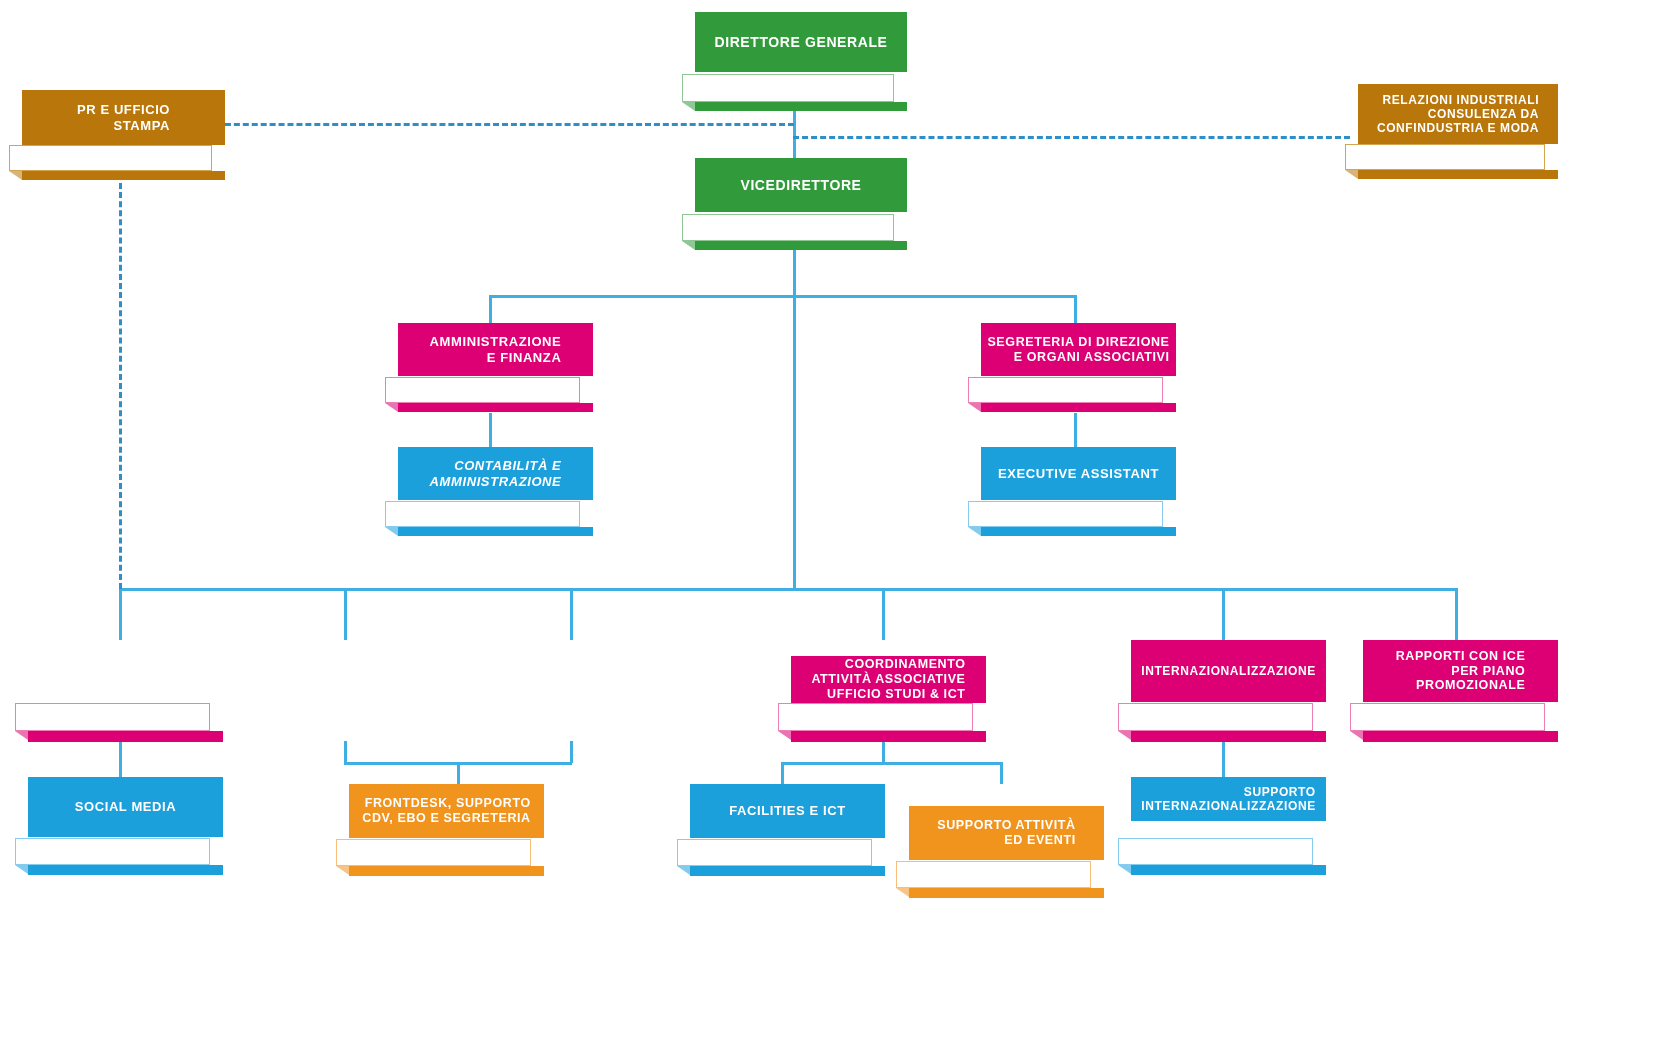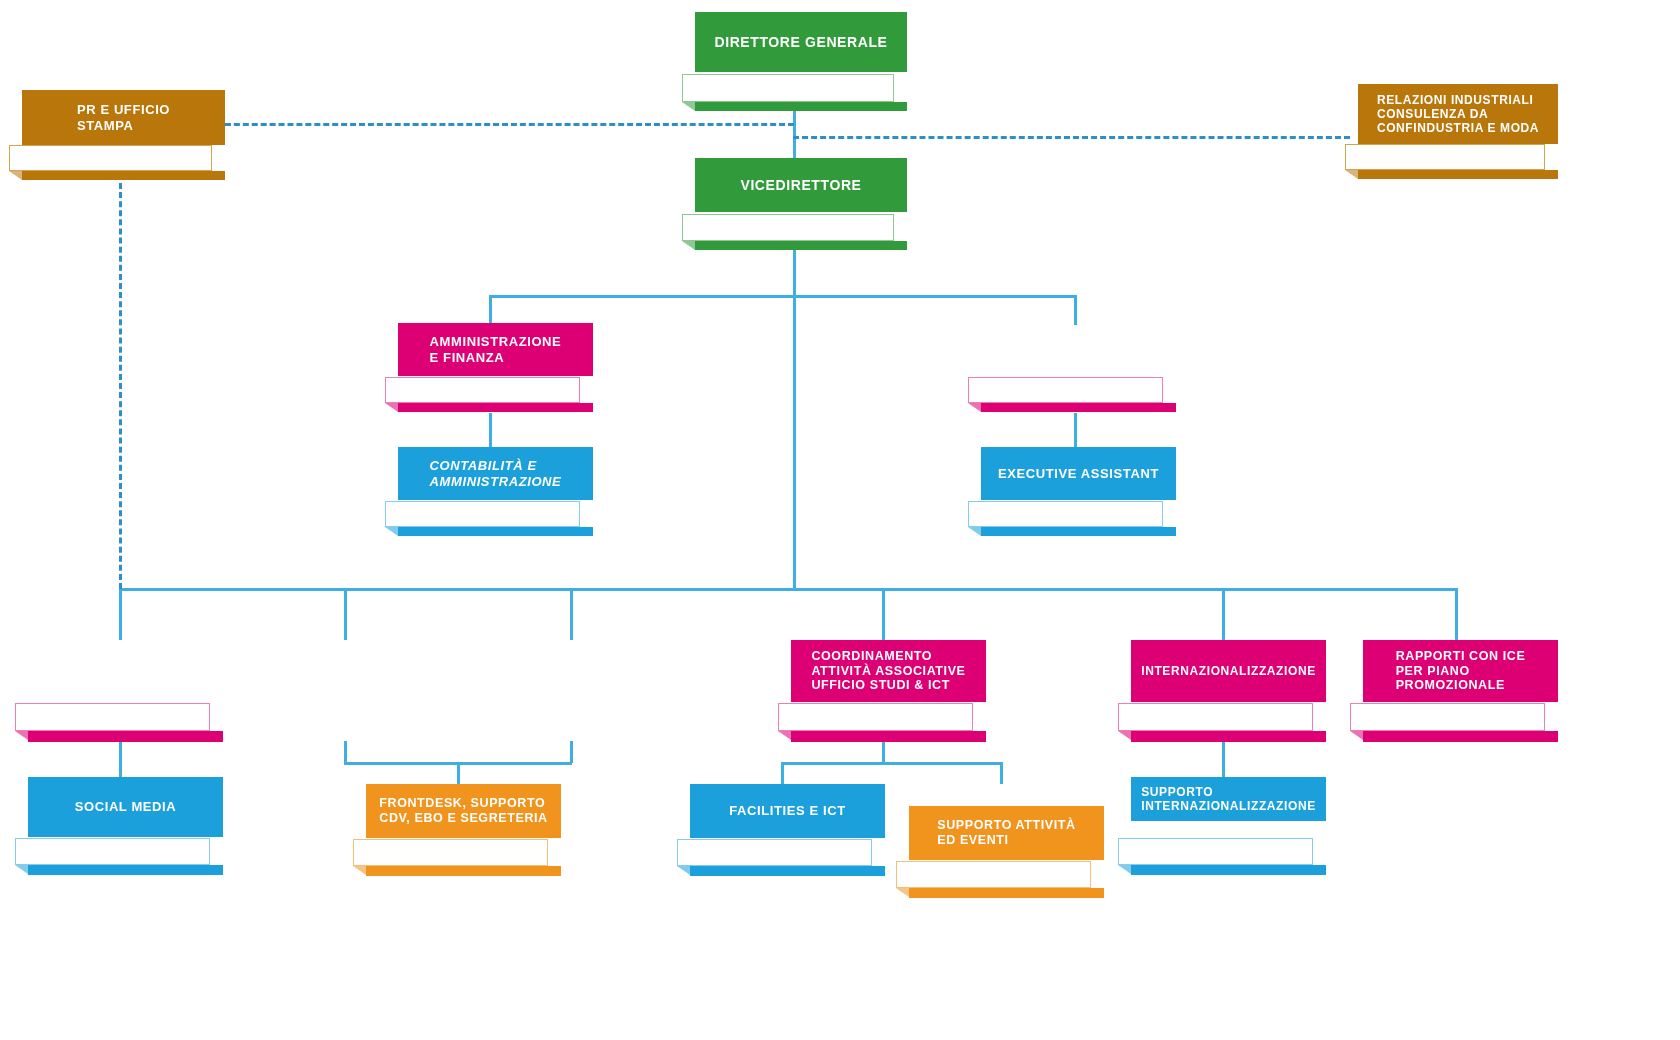--- a/index.html
+++ b/index.html
@@ -15,21 +15,21 @@
   .ln.v{width:3px;}
   .dash{position:absolute;}
   .dash.h{height:0;border-top:3px dashed #2E8FC8;}
   .dash.v{width:0;border-left:3px dashed #2E8FC8;}
 
   
   .box{position:absolute;}
   .box .head{
     position:absolute;left:13px;top:0;right:0;
     display:flex;align-items:center;justify-content:center;
-    color:#ffffff;font-weight:bold;text-align:left;
+    color:#ffffff;font-weight:bold;text-align:right;
     letter-spacing:.6px;line-height:1.18;
     text-transform:uppercase;
     box-sizing:border-box;padding:4px 6px;
   }
   .box .ribbon{
     position:absolute;left:0;right:13px;
     background:#ffffff;box-sizing:border-box;
     border:1.5px solid currentColor;
   }
   .box .foot{
@@ -132,20 +132,22 @@
 
   <div class="box c-magenta" style="left:385px;top:323px;width:208px;height:92px;">
     <div class="head" style="height:53px;font-size:13px;white-space:pre-line;">AMMINISTRAZIONE
 E FINANZA</div>
     <div class="ribbon" style="top:54px;height:26px;"></div>
     <div class="notch" style="left:0;top:80px;"></div>
     <div class="foot" style="top:80px;height:9px;"></div>
   </div>
 
   <div class="box c-magenta" style="left:968px;top:323px;width:208px;height:92px;">
+    <div class="head" style="height:53px;font-size:12.5px;white-space:pre-line;">SEGRETERIA DI DIREZIONE
+E ORGANI ASSOCIATIVI</div>
     <div class="ribbon" style="top:54px;height:26px;"></div>
     <div class="notch" style="left:0;top:80px;"></div>
     <div class="foot" style="top:80px;height:9px;"></div>
   </div>
 
   <div class="box c-blue" style="left:385px;top:447px;width:208px;height:92px;font-style:italic;">
     <div class="head" style="height:53px;font-size:13px;white-space:pre-line;">CONTABILITÀ E
 AMMINISTRAZIONE</div>
     <div class="ribbon" style="top:54px;height:26px;"></div>
     <div class="notch" style="left:0;top:80px;"></div>
@@ -161,21 +163,21 @@
 
   <div class="box c-magenta" style="left:15px;top:640px;width:208px;height:103px;">
     <div class="ribbon" style="top:63px;height:28px;"></div>
     <div class="notch" style="left:0;top:91px;"></div>
     <div class="foot" style="top:91px;height:11px;"></div>
   </div>
 
 
 
   <div class="box c-magenta" style="left:778px;top:640px;width:208px;height:103px;">
-    <div class="head" style="height:62px;font-size:12.5px;white-space:pre-line;">COORDINAMENTO
+    <div class="head" style="height:47px;font-size:12.5px;white-space:pre-line;margin-top:16px;">COORDINAMENTO
 ATTIVITÀ ASSOCIATIVE
 UFFICIO STUDI &amp; ICT</div>
     <div class="ribbon" style="top:63px;height:28px;"></div>
     <div class="notch" style="left:0;top:91px;"></div>
     <div class="foot" style="top:91px;height:11px;"></div>
   </div>
 
   <div class="box c-magenta" style="left:1118px;top:640px;width:208px;height:103px;">
     <div class="head" style="height:62px;font-size:12px;">INTERNAZIONALIZZAZIONE</div>
     <div class="ribbon" style="top:63px;height:28px;"></div>
@@ -192,21 +194,21 @@
     <div class="foot" style="top:91px;height:11px;"></div>
   </div>
 
   <div class="box c-blue" style="left:15px;top:777px;width:208px;height:100px;">
     <div class="head" style="height:60px;font-size:13px;">SOCIAL MEDIA</div>
     <div class="ribbon" style="top:61px;height:27px;"></div>
     <div class="notch" style="left:0;top:88px;"></div>
     <div class="foot" style="top:88px;height:10px;"></div>
   </div>
 
-  <div class="box c-orange" style="left:353px;top:784px;width:208px;height:93px;">
+  <div class="box c-orange" style="left:336px;top:784px;width:208px;height:93px;">
     <div class="head" style="height:54px;font-size:12.5px;white-space:pre-line;">FRONTDESK, SUPPORTO
 CDV, EBO E SEGRETERIA</div>
     <div class="ribbon" style="top:55px;height:27px;"></div>
     <div class="notch" style="left:0;top:82px;"></div>
     <div class="foot" style="top:82px;height:10px;"></div>
   </div>
 
   <div class="box c-blue" style="left:677px;top:784px;width:208px;height:93px;">
     <div class="head" style="height:54px;font-size:13px;">FACILITIES E ICT</div>
     <div class="ribbon" style="top:55px;height:27px;"></div>

